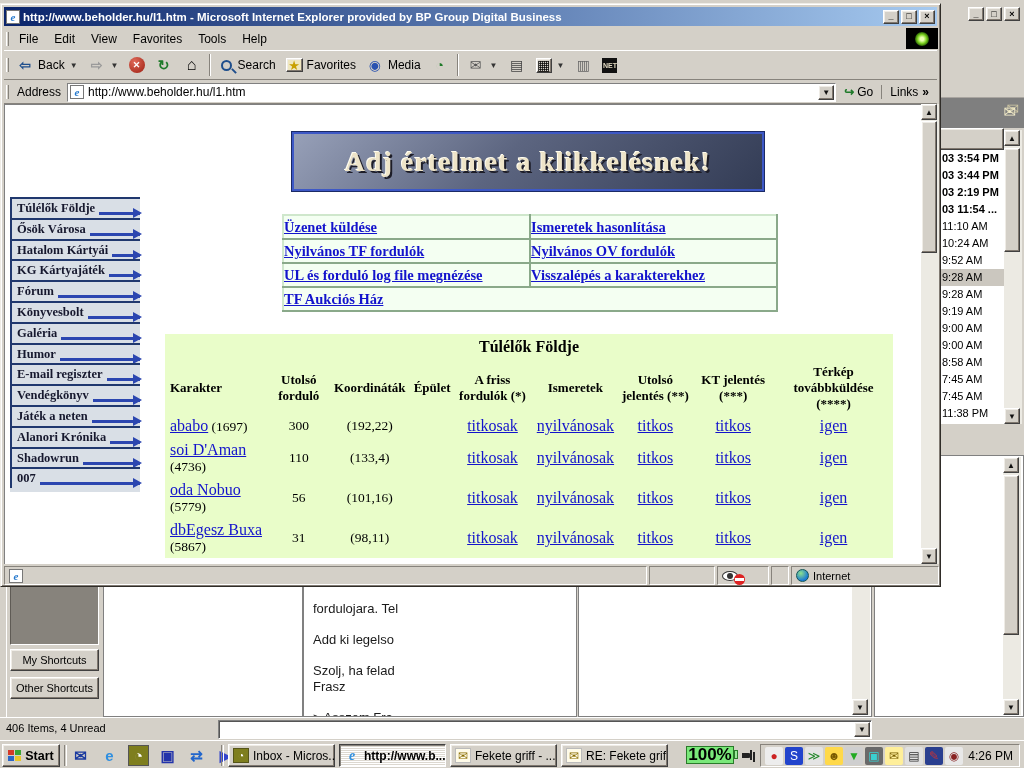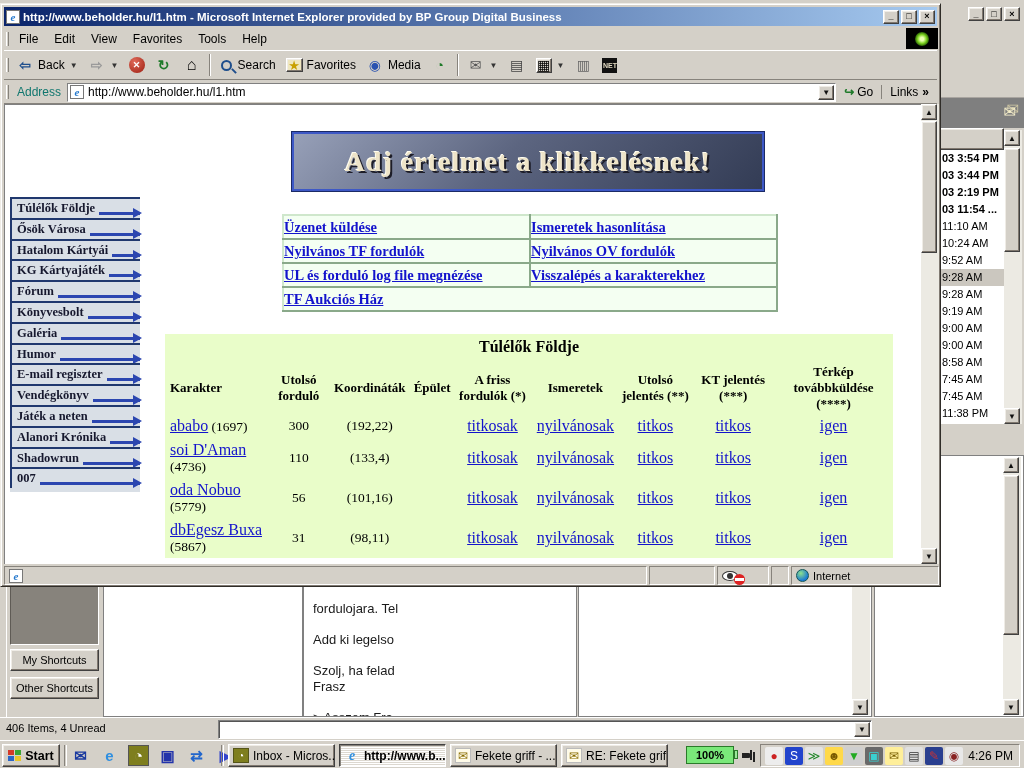--- a/index.html
+++ b/index.html
@@ -51,21 +51,21 @@
   .ie-toolbar{left:3px;top:46px;width:933px;height:30px;display:flex;align-items:center;border-top:1px solid #fff;border-bottom:1px solid #87837c;font-size:12px}
   .tbtn{display:flex;align-items:center;gap:4px;padding:3px 5px;color:#000;white-space:nowrap}
   .tico{display:inline-flex;align-items:center;justify-content:center;width:18px;height:18px;font-size:14px}
   .drop{font-size:8px;color:#333;margin-left:1px}
   .stop-ico{width:16px;height:16px;border-radius:50%;background:radial-gradient(circle at 35% 30%,#e06a5a,#9c1e10);color:#fff;font-size:9px;display:flex;align-items:center;justify-content:center;font-weight:bold}
   .mag{width:11px;height:11px;border:2px solid #1e4e8c;border-radius:50%;position:relative;margin:2px}
   .mag::after{content:"";position:absolute;left:8px;top:8px;width:6px;height:2px;background:#1e4e8c;transform:rotate(45deg)}
   .fav-ico{color:#c8a000;font-size:13px}
   .sep{width:2px;height:22px;border-left:1px solid #87837c;border-right:1px solid #fff;margin:0 3px}
   .ie-addr{left:3px;top:77px;width:933px;height:23px;display:flex;align-items:center;font-size:12px;border-bottom:1px solid #87837c}
-  .addr-label{padding:0 6px;color:#0f766e}
+  .addr-label{padding:0 6px;color:#000000}
   .addr-box{flex:1;height:19px;background:#fff;border:1px solid;border-color:#808080 #fff #fff #808080;display:flex;align-items:center;gap:4px;padding-left:2px;position:relative}
   .addr-box input{border:none;outline:none;flex:1;font-size:12px;font-family:"Liberation Sans",sans-serif;background:transparent}
   .addr-drop{width:16px;height:15px;margin-right:1px}
   .go-btn{display:flex;align-items:center;gap:3px;padding:0 8px}
   .links-zone{display:flex;align-items:center;gap:4px;padding:0 8px;border-left:1px solid #87837c}
   .ie-content{left:3px;top:100px;width:917px;height:460px;background:#fff;border-left:1px solid #808080;border-top:1px solid #808080;overflow:hidden;font-family:"Liberation Serif",serif}
   .ie-vsb{left:920px;top:100px;height:460px}
   .ie-status{left:3px;top:560px;width:935px;height:21px;display:flex;gap:2px;align-items:stretch;padding-top:2px}
   .st-panel{border:1px solid;border-color:#87837c #fff #fff #87837c;display:flex;align-items:center;font-size:11px;padding:0 4px;gap:4px}
   .eye{width:16px;height:10px;border:1px solid #333;border-radius:50%;position:relative;background:#fff}
@@ -104,21 +104,21 @@
   .tb-sep{position:absolute;top:4px;width:3px;height:21px;border-left:1px solid #87837c;border-right:1px solid #fff}
   .quick-launch{position:absolute;left:70px;top:4px;display:flex;gap:8px;align-items:center}
   .ql-icon{width:21px;height:21px;display:inline-flex;align-items:center;justify-content:center;font-size:15px;font-weight:bold;cursor:pointer}
   .task-zone{position:absolute;left:228px;top:3px;display:flex;gap:4px}
   .task-btn{width:107px;height:23px;display:flex;align-items:center;gap:4px;padding:0 4px;font-size:12px;font-family:"Liberation Sans",sans-serif;cursor:pointer;overflow:hidden;white-space:nowrap}
   .task-btn.active{border-color:#404040 #fff #fff #404040;box-shadow:inset 1px 1px 0 #87837c;background-image:repeating-linear-gradient(0deg,#fff 0 1px,#dcd8d0 1px 2px);font-weight:bold}
   .task-icon{width:16px;height:15px;display:inline-flex;align-items:center;justify-content:center;font-size:12px;flex:none}
   .outlook-badge{background:#7e7e1e;color:#fff;font-size:10px;border:1px solid #55551a}
   .ie-badge{color:#2f8fe0;font-family:"Liberation Serif",serif;font-style:italic;font-weight:bold;font-size:14px}
   .mail-badge{color:#8a6d00;background:#fffbe8;border:1px solid #bbb}
-  .battery{position:absolute;left:686px;top:5px;width:48px;height:18px;background:#7ae87a;border:1px solid #2a7a2a;display:flex;align-items:center;justify-content:center;font-size:11px;font-weight:bold}
+  .battery{position:absolute;left:686px;top:5px;width:48px;height:18px;background:#7ae87a;border:1px solid #2a7a2a;display:flex;align-items:center;justify-content:center;font-size:17px;font-weight:bold}
   .batt-tip{position:absolute;left:734px;top:9px;width:4px;height:9px;background:#9ae89a;border:1px solid #2a7a2a}
   .plug{position:absolute;left:742px;top:8px;width:14px;height:12px}
   .plug::before{content:"";position:absolute;left:0;top:4px;width:9px;height:5px;background:#222;border-radius:0 3px 3px 0}
   .plug::after{content:"";position:absolute;left:8px;top:1px;width:2px;height:10px;background:#222;box-shadow:3px 2px 0 -0px #222}
   .tray{position:absolute;left:760px;top:3px;width:260px;height:23px;border:1px solid;border-color:#87837c #fff #fff #87837c;display:flex;align-items:center;gap:2px;padding:0 4px}
   .tray-ico{width:18px;height:18px;display:inline-flex;align-items:center;justify-content:center;font-size:12px;border-radius:2px;cursor:pointer;flex:none}
   .tray-clock{margin-left:auto;font-size:12px;padding-right:2px}
 </style>
 </head>
 <body>

